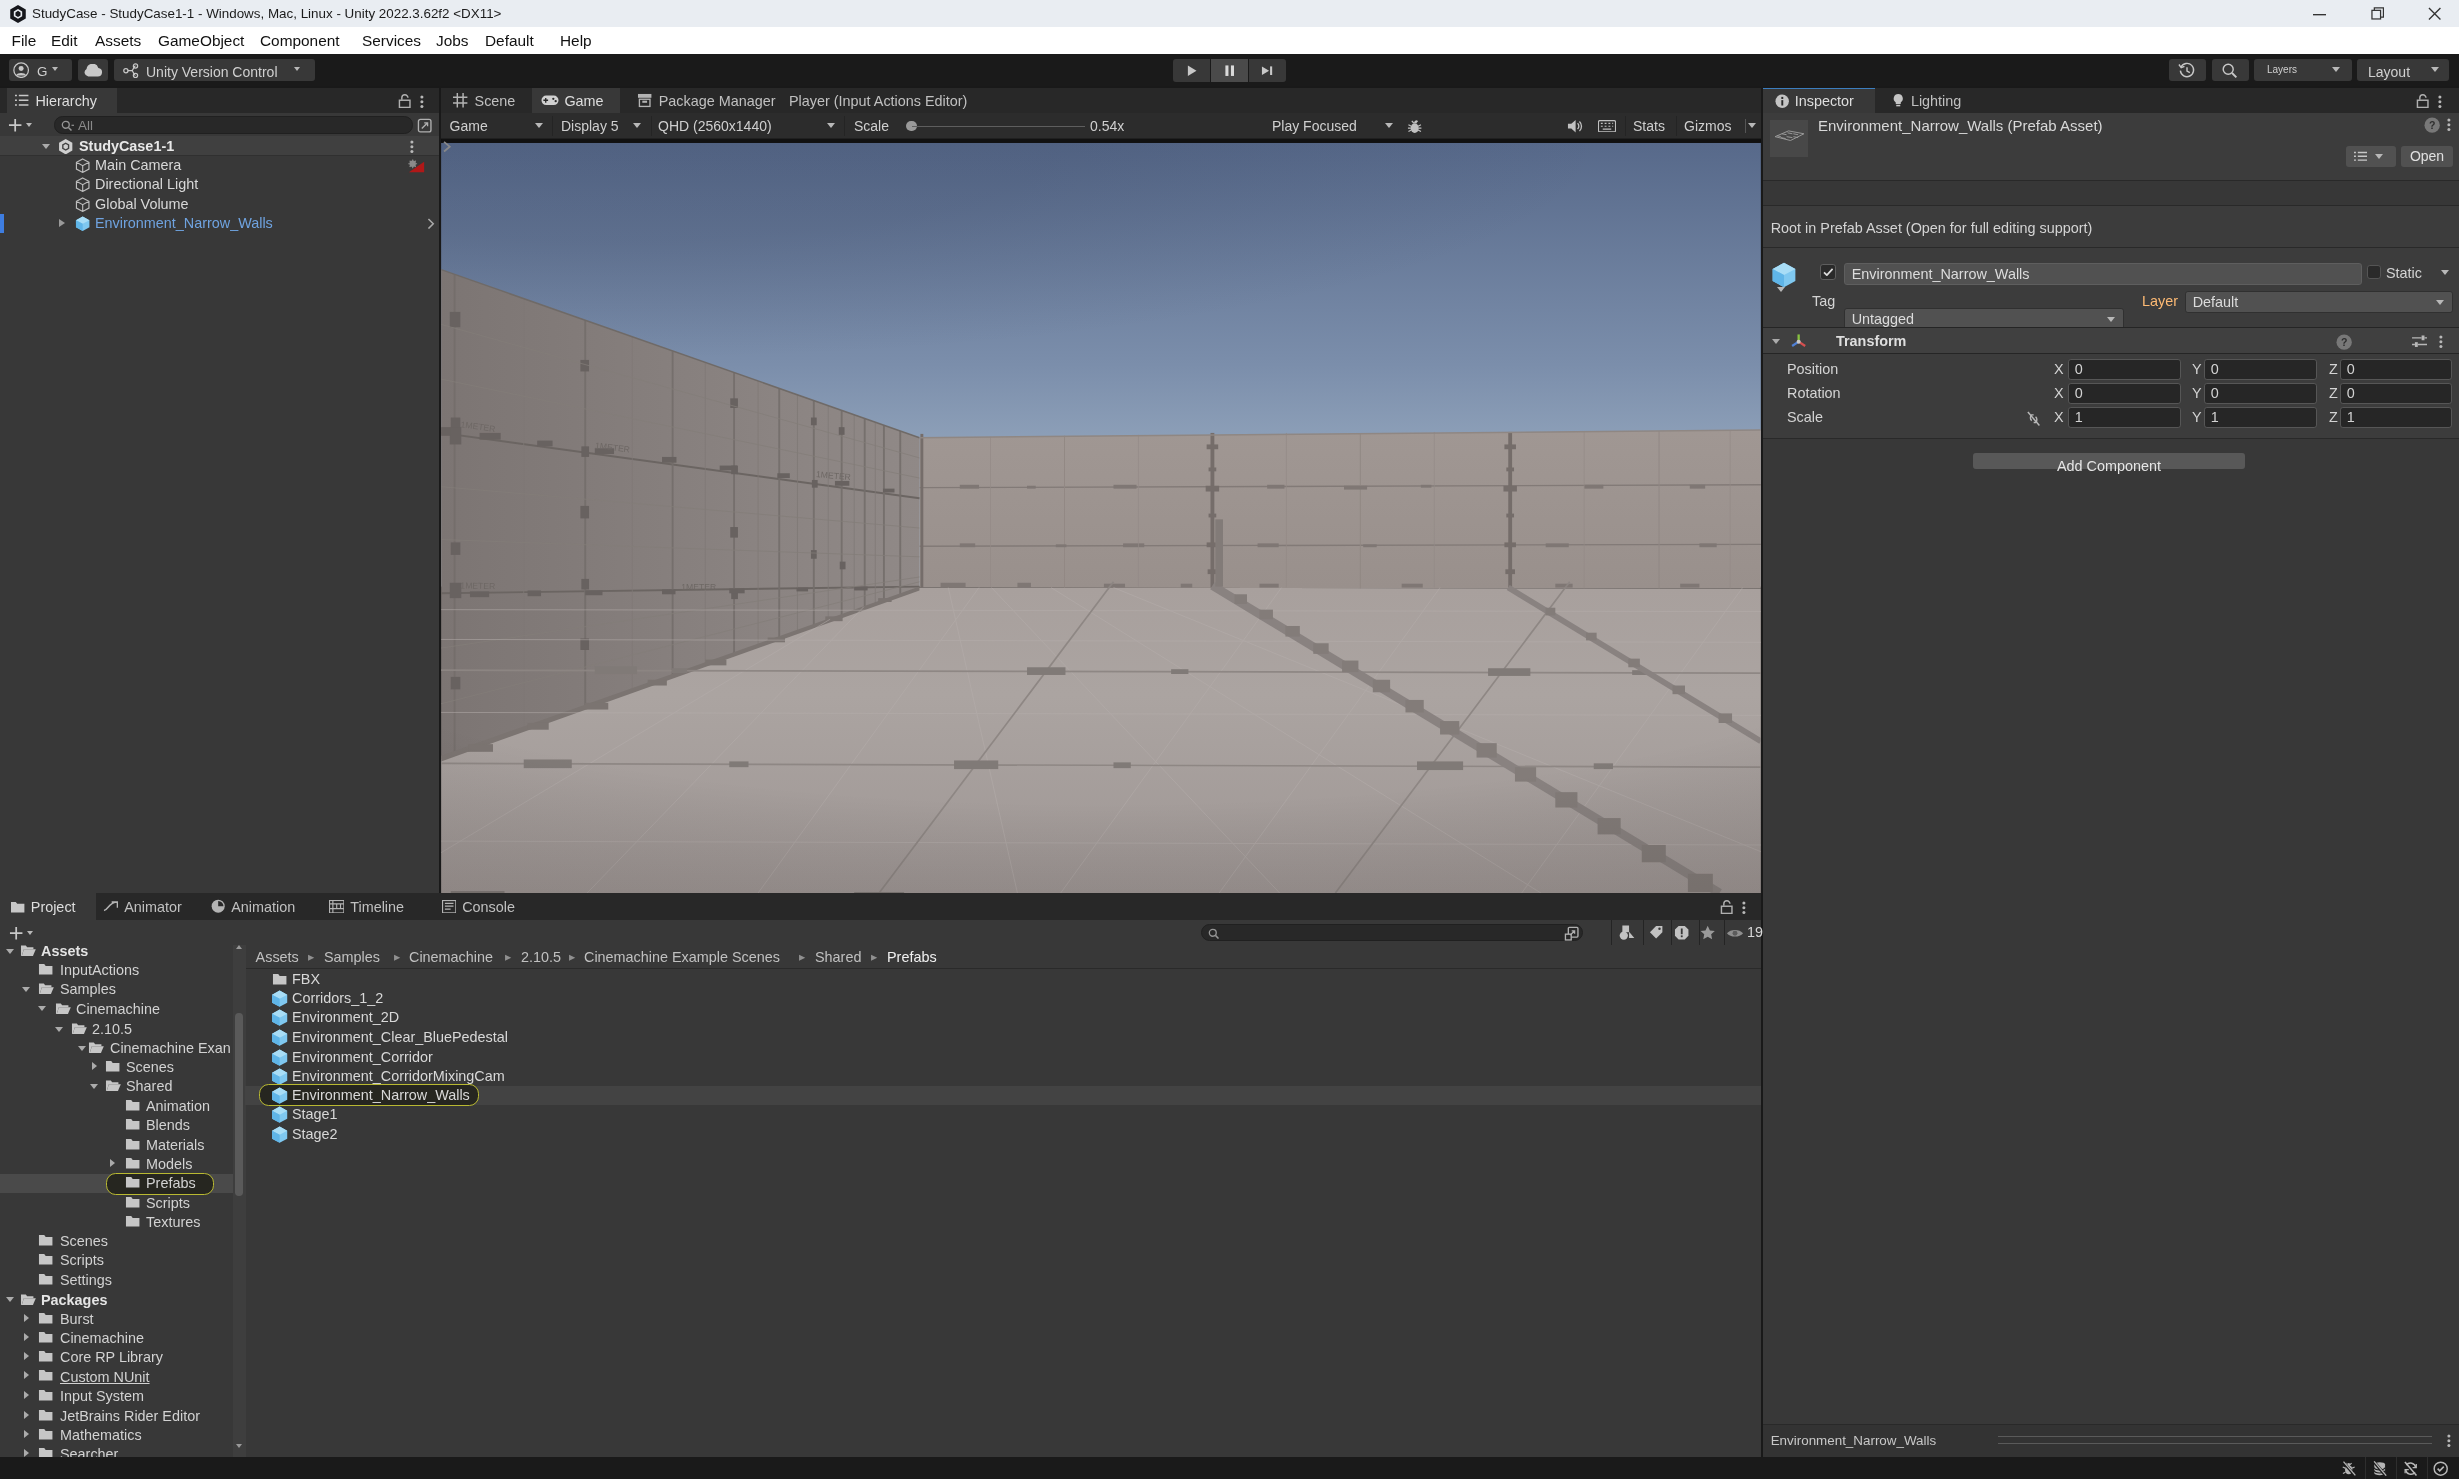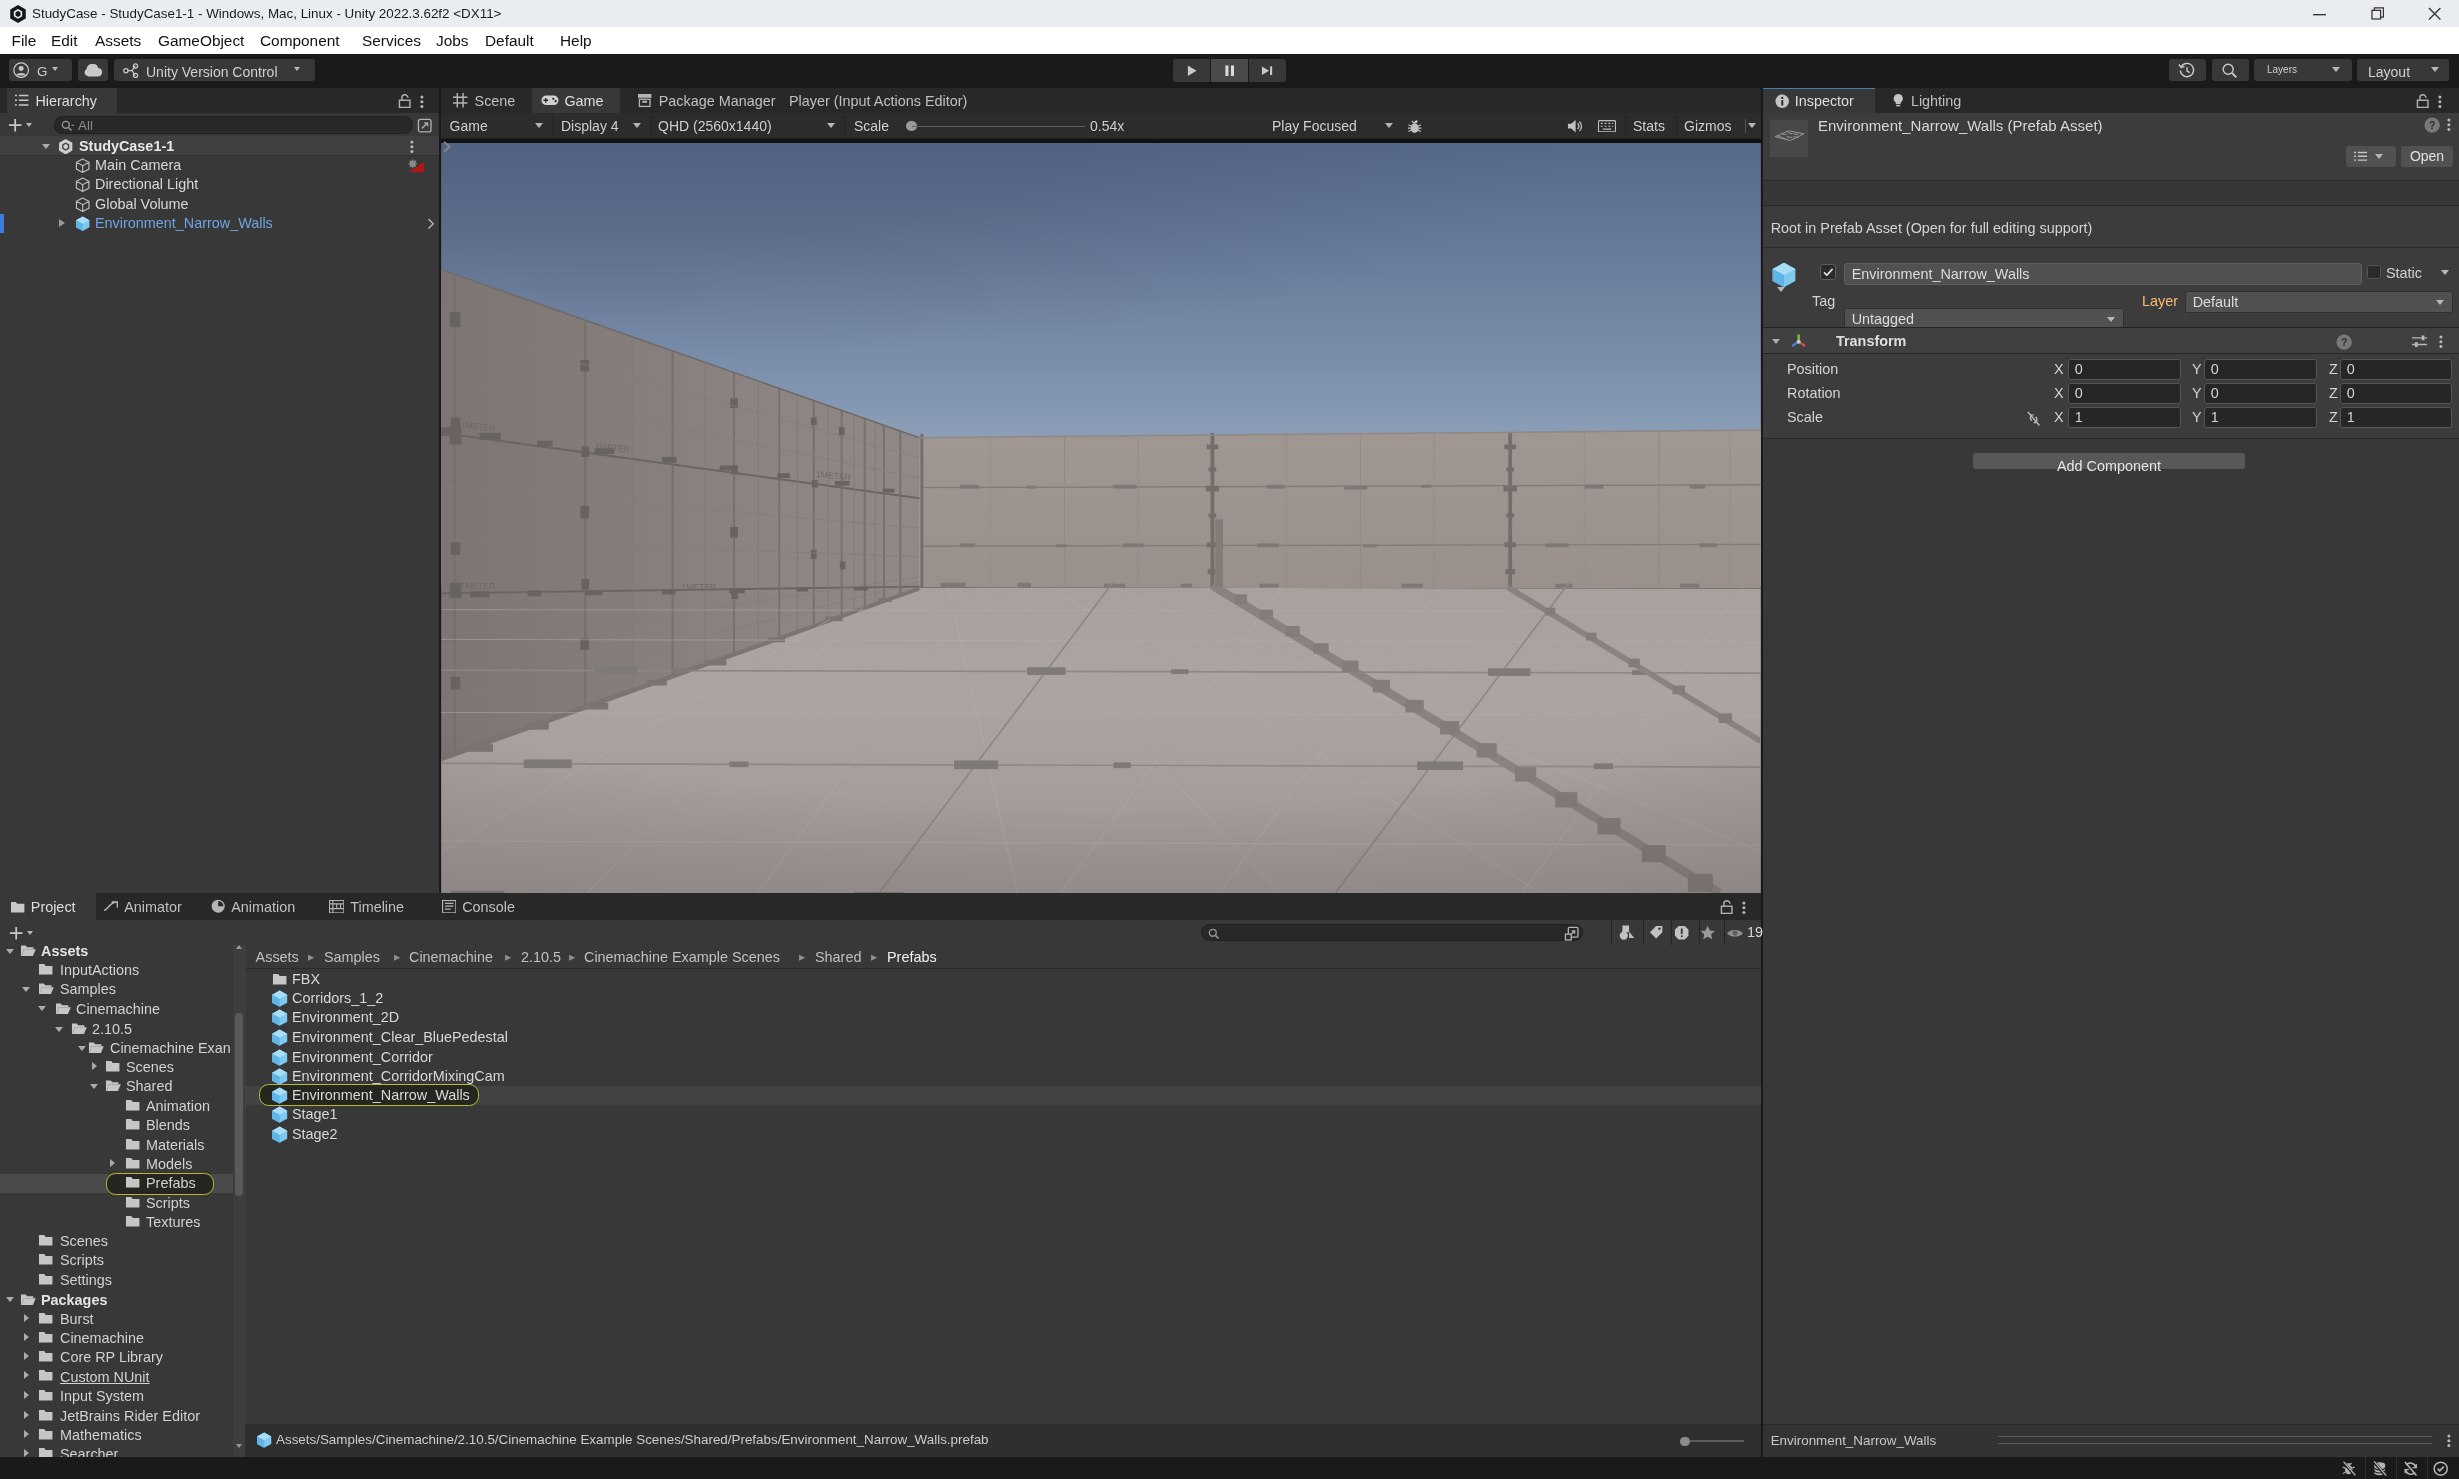--- a/index.html
+++ b/index.html
@@ -213,21 +213,21 @@
           <rect x="2.5" y="6.5" width="11" height="7.5" fill="none" stroke="#b4b4b4" stroke-width="1.4"></rect>
           <rect x="5.5" y="8" width="5" height="2.2" fill="#b4b4b4"></rect>
         </svg>
       Package Manager</div>
     <div class="tab" style="left:348px;width:202px">Player (Input Actions Editor)</div>
   </div>
   <div class="p" style="left:0;top:25px;width:1320px;height:26px;background:#2c2c2c;border-bottom:1px solid #202020">
     <span class="tx" style="left:8.6px;top:4.8px;font-size:14px;color:#cfcfcf">Game</span>
     <div class="p dd-arrow" style="left:94px;top:9.6px"></div>
     <div class="vsep" style="left:111px;top:2.9px;height:20px"></div>
-    <span class="tx" style="left:120px;top:4.8px;font-size:14px;color:#cfcfcf">Display 4</span>
+    <span class="tx" style="left:120px;top:4.8px;font-size:14px;color:#cfcfcf">Display 5</span>
     <div class="p dd-arrow" style="left:192px;top:9.6px"></div>
     <div class="vsep" style="left:210px;top:2.9px;height:20px"></div>
     <span class="tx" style="left:217px;top:4.8px;font-size:14px;color:#cfcfcf">QHD (2560x1440)</span>
     <div class="p dd-arrow" style="left:386px;top:9.6px"></div>
     <div class="vsep" style="left:403px;top:2.9px;height:20px"></div>
     <span class="tx" style="left:413px;top:4.8px;font-size:14px;color:#cfcfcf">Scale</span>
     <circle class="p" style="left:465px;top:7.7px;width:10.6px;height:10.6px;border-radius:50%;background:#999"></circle>
     <div class="p" style="left:471px;top:12.5px;width:173px;height:1.9px;background:#5e5e5e"></div>
     <span class="tx" style="left:649px;top:4.8px;font-size:14px;color:#cfcfcf">0.54x</span>
     <span class="tx" style="left:831px;top:4.8px;font-size:14px;color:#cfcfcf">Play Focused</span>
@@ -969,30 +969,20 @@
       </svg>
       <div class="tx" style="left:47px;top:137px">Stage1</div>
       <svg class="p" style="left:26px;top:157px" width="17.3" height="17.3" viewBox="0 0 16 16">
         <path d="M8 0.5 L15 4.3 V11.7 L8 15.5 L1 11.7 V4.3 Z" fill="#7fc8f0"></path>
         <path d="M1 4.3 L8 8 L15 4.3 L8 0.5 Z" fill="#a8ddf6"></path>
         <path d="M8 8 L8 15.5 L1 11.7 L1 4.3 Z" fill="#5fb5e8"></path>
       </svg>
       <div class="tx" style="left:47px;top:157px">Stage2</div>
     </div>
 
-  <div class="p" style="left:245px;top:531px;width:1516px;height:33px;background:#2f2f2f">
-    <svg class="p" style="left:10.6px;top:7.7px" width="16.3" height="16.3" viewBox="0 0 16 16">
-        <path d="M8 0.5 L15 4.3 V11.7 L8 15.5 L1 11.7 V4.3 Z" fill="#7fc8f0"></path>
-        <path d="M1 4.3 L8 8 L15 4.3 L8 0.5 Z" fill="#a8ddf6"></path>
-        <path d="M8 8 L8 15.5 L1 11.7 L1 4.3 Z" fill="#5fb5e8"></path>
-      </svg>
-    <div class="tx" style="left:31px;top:7.7px;font-size:13.4px;color:#cccccc">Assets/Samples/Cinemachine/2.10.5/Cinemachine Example Scenes/Shared/Prefabs/Environment_Narrow_Walls.prefab</div>
-    <div class="p" style="left:1435px;top:12.5px;width:9.6px;height:9.6px;border-radius:50%;background:#8c8c8c"></div>
-    <div class="p" style="left:1445px;top:16.3px;width:54px;height:1.9px;background:#5e5e5e"></div>
-  </div>
 </div>
 
 <div class="p" style="left:0;top:1457px;width:2459px;height:22px;background:#1a1a1a">
   <div class="vsep" style="left:2365px;top:0;height:22px;background:#2e2e2e"></div>
   <div class="vsep" style="left:2396px;top:0;height:22px;background:#2e2e2e"></div>
   <div class="vsep" style="left:2427px;top:0;height:22px;background:#2e2e2e"></div>
   <svg class="p" style="left:2341px;top:3.8px" width="15.4" height="15.4" viewBox="0 0 16 16">
       <ellipse cx="8" cy="9.2" rx="3.8" ry="4.6" fill="#b4b4b4"></ellipse>
       <circle cx="8" cy="3.8" r="1.7" fill="#b4b4b4"></circle>
       <path d="M5 2.2 l1.6 1.6 M11 2.2 l-1.6 1.6 M1.8 6.2 l2.6 1.2 M14.2 6.2 l-2.6 1.2 M2 13 l2.6-1.4 M14 13 l-2.6-1.4" stroke="#b4b4b4" stroke-width="1.2" fill="none"></path>

